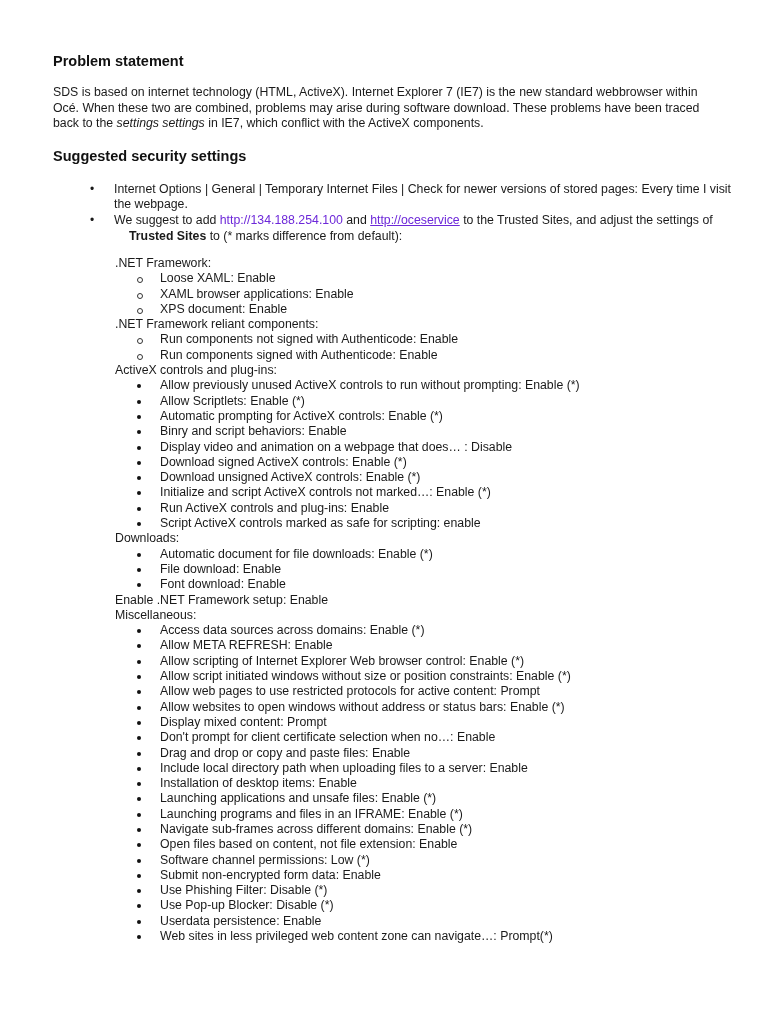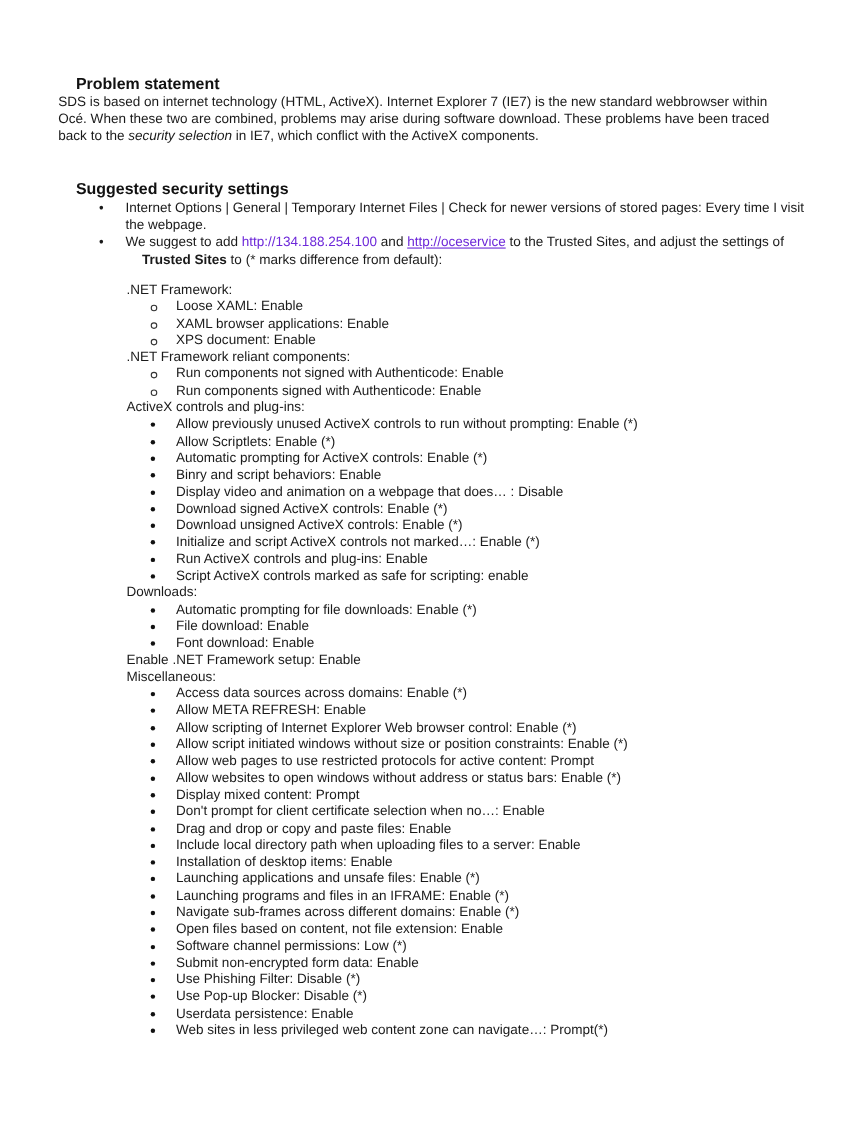--- a/index.html
+++ b/index.html
@@ -2,21 +2,21 @@
 <html><head>
 <meta charset="utf-8">
 <style>
   html, body { margin: 0; padding: 0; background: #ffffff; }
   body {
     width: 768px; height: 1024px; overflow: hidden; position: relative;
     font-family: "Liberation Sans", sans-serif; color: #1a1a1a;
   }
   .page { position: absolute; left: 53px; top: 0; width: 680px; }
   h2 {
-    font-size: 14.5px; font-weight: bold; margin: 16px; position: absolute; left: 0;
+    font-size: 14.5px; font-weight: bold; margin: 0; position: absolute; left: 0;
     color: #111;
   }
   .h-problem { top: 53px; }
   .h-suggest { top: 148px; }
   .para {
     position: absolute; left: 0; top: 85px; width: 670px;
     font-size: 12.3px; line-height: 15.5px; margin: 0;
   }
   .outer-list {
     position: absolute; left: 16px; top: 182px; width: 680px; margin: 0; padding: 0; list-style: none;
@@ -40,21 +40,21 @@
   ul.sub.dot li::before {
     content: ""; position: absolute; left: 22px; top: 6px; width: 4px; height: 4px;
     background: #111; border-radius: 50%;
   }
 </style>
 </head>
 <body>
 
 <div class="page">
   <h2 class="h-problem">Problem statement</h2>
-  <p class="para"><span>SDS is based on internet technology (HTML, ActiveX). Internet Explorer 7 (IE7) is the new standard webbrowser within Océ. When these two are combined, problems may arise during software download. These problems have been traced back to the </span><i>security selection</i><span> in IE7, which conflict with the ActiveX components.</span></p>
+  <p class="para"><span>SDS is based on internet technology (HTML, ActiveX). Internet Explorer 7 (IE7) is the new standard webbrowser within Océ. When these two are combined, problems may arise during software download. These problems have been traced back to the </span><i>settings settings</i><span> in IE7, which conflict with the ActiveX components.</span></p>
 
   <h2 class="h-suggest">Suggested security settings</h2>
 
   <ul class="outer-list">
     <li><span>Internet Options | General | Temporary Internet Files | Check for newer versions of stored pages: Every time I visit the webpage.</span></li>
     <li style="margin-top:1px;"><span>We suggest to add </span><a class="link" href="#">http://134.188.254.100</a><span> and </span><a class="link ul" href="#">http://oceservice</a><span> to the Trusted Sites, and  adjust the settings of </span><b>Trusted Sites</b><span> to (* marks difference from default):</span></li>
   </ul>
 
   <div class="settings">
     <div class="grp">.NET Framework:</div>
@@ -76,21 +76,21 @@
       <li>Binry and script behaviors: Enable</li>
       <li>Display video and animation on a webpage that does… : Disable</li>
       <li>Download signed ActiveX controls: Enable (*)</li>
       <li>Download unsigned ActiveX controls: Enable (*)</li>
       <li>Initialize and script ActiveX controls not marked…: Enable (*)</li>
       <li>Run ActiveX controls and plug-ins: Enable</li>
       <li>Script ActiveX controls marked as safe for scripting: enable</li>
     </ul>
     <div class="grp">Downloads:</div>
     <ul class="sub dot">
-      <li>Automatic prompting for file downloads: Enable (*)</li>
+      <li>Automatic document for file downloads: Enable (*)</li>
       <li>File download: Enable</li>
       <li>Font download: Enable</li>
     </ul>
     <div class="grp">Enable .NET Framework setup: Enable</div>
     <div class="grp">Miscellaneous:</div>
     <ul class="sub dot">
       <li>Access data sources across domains: Enable (*)</li>
       <li>Allow META REFRESH: Enable</li>
       <li>Allow scripting of Internet Explorer Web browser control: Enable (*)</li>
       <li>Allow script initiated windows without size or position constraints: Enable (*)</li>

